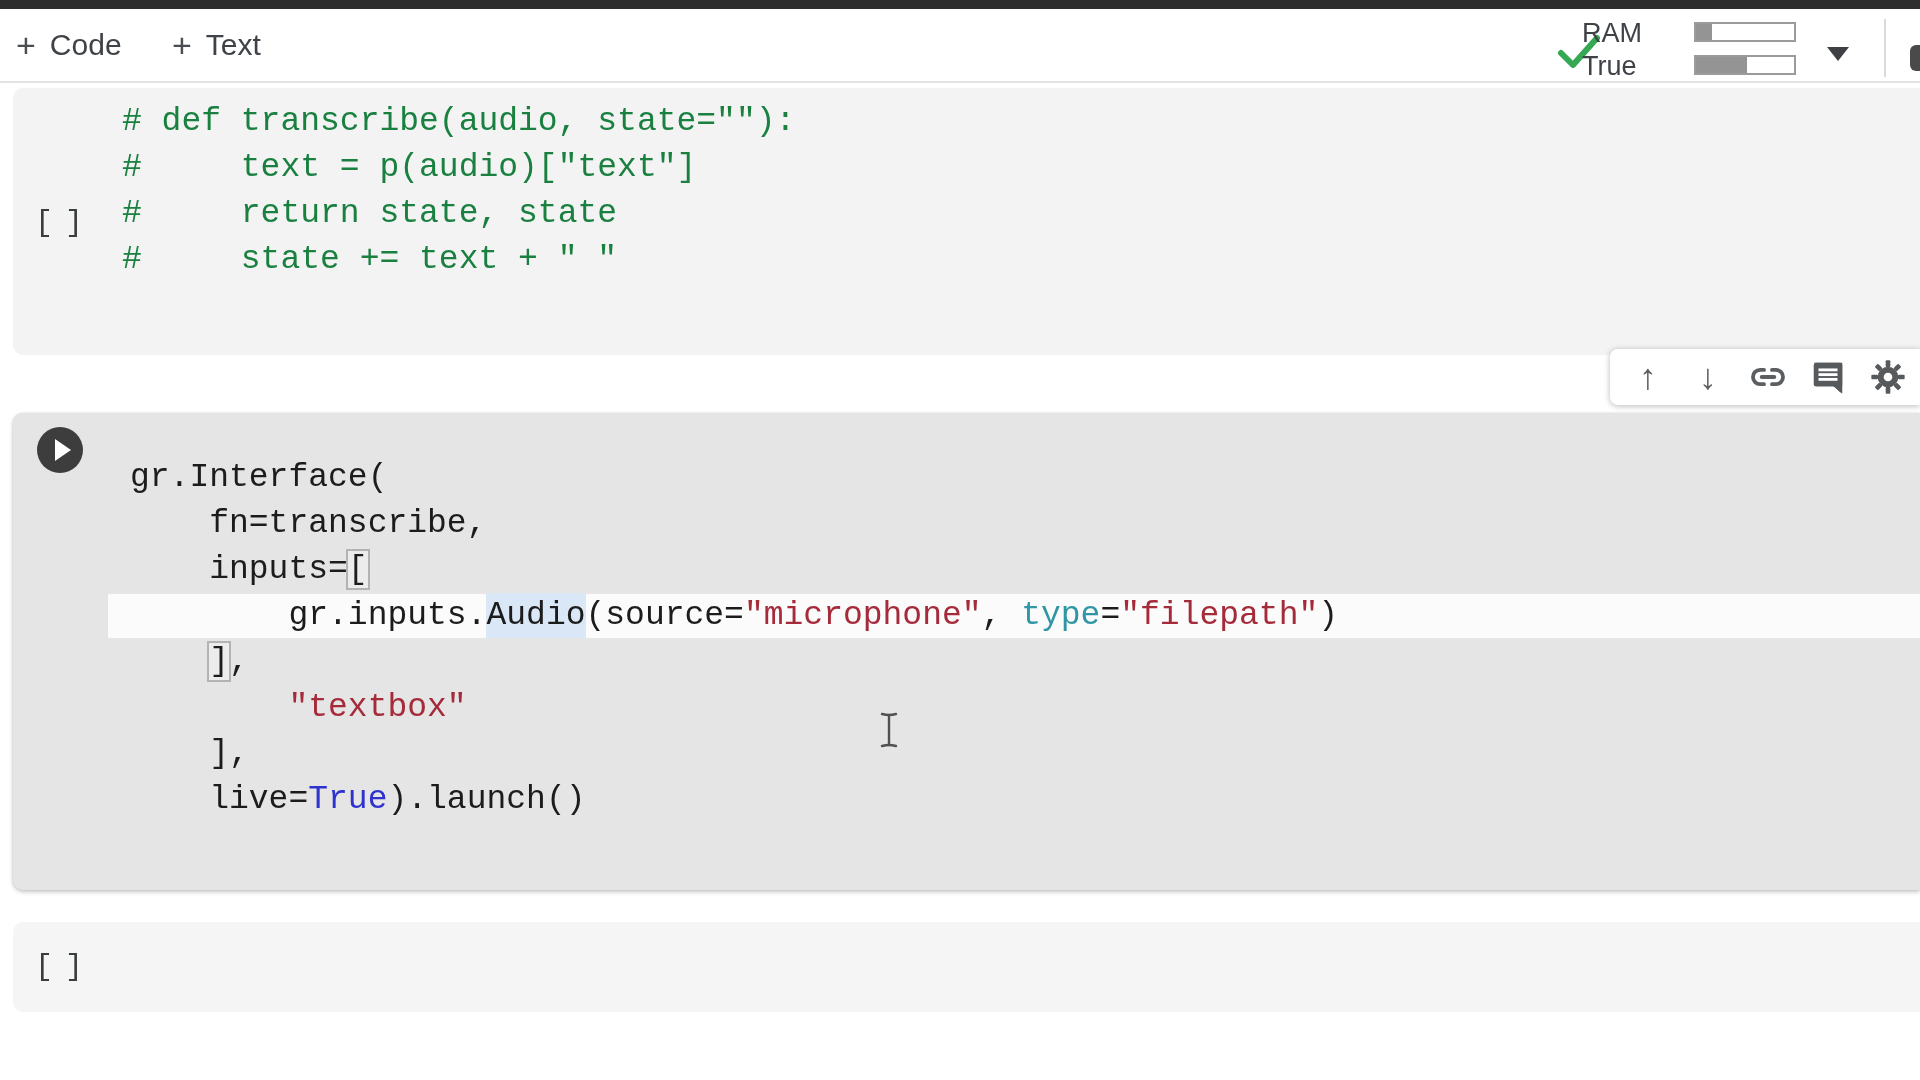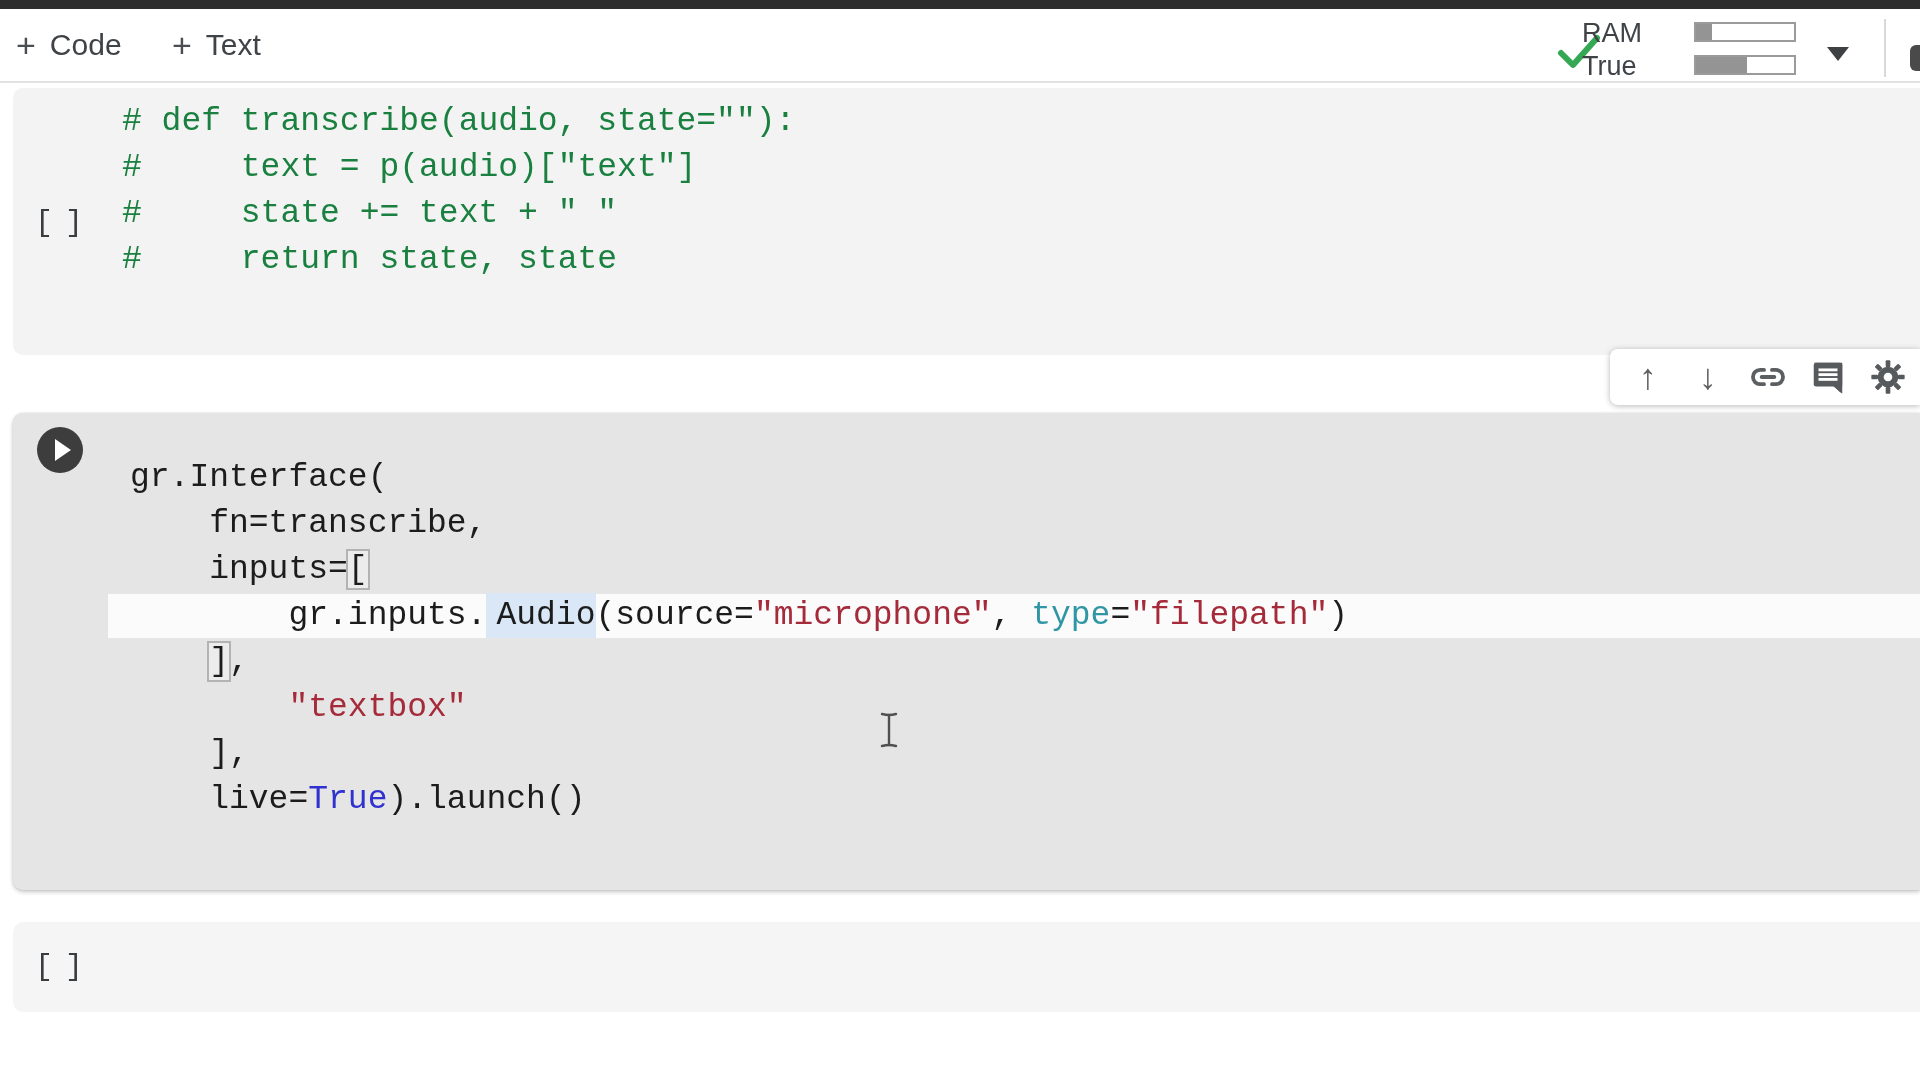--- a/index.html
+++ b/index.html
@@ -63,21 +63,21 @@
   #cell-1 .code-line{padding-left:13px;}
   .code-line.active{background:#fbfbfb;
                     box-shadow:inset 0 1px 0 #e7e7e7,inset 0 -1px 0 #e7e7e7;}
   .tok-comment{color:var(--comment-green,#1a8040);}
   .tok-string{color:var(--string-red,#a52a3a);}
   .tok-keyword{color:var(--keyword-blue,#3032d0);font-family:Liberation Mono, monospace;}
   .tok-builtin{color:var(--builtin-teal,#2f96a5);}
   .tok-bracket-match{background:#ececec;outline:2px solid #b3b3b3;outline-offset:0px;}
   .tok-word-highlight{background:var(--word-highlight,#d9e7f6);
                       box-shadow:0 4px 0 var(--word-highlight,#d9e7f6),
-                                 0 -4px 0 var(--word-highlight,#d9e7f6);padding-left:10px;}
+                                 0 -4px 0 var(--word-highlight,#d9e7f6);}
 
   
   .cell-toolbar{position:absolute;left:1610px;top:349px;width:310px;height:56px;background:#ffffff;
                 border-radius:8px 0 0 8px;box-shadow:0 1px 6px rgba(0,0,0,0.28);
                 display:flex;align-items:center;justify-content:space-between;
                 padding:0 12px 0 18px;box-sizing:border-box;z-index:5;}
   .ct-icon{width:40px;height:40px;display:flex;align-items:center;justify-content:center;
            color:#5c5f62;font-size:36px;cursor:pointer;background:none;border:none;padding:0;}
 
   
@@ -118,22 +118,22 @@
     <div class="caret-down"></div>
     <div class="tb-divider"></div>
     <div class="edge-sliver"></div>
   </div>
 
   <div class="cell" id="cell-1">
     <div class="exec-label">[ ]</div>
     <div class="code-area">
         <div class="code-line"><span class="tok-comment"># def transcribe(audio, state=""):</span></div>
         <div class="code-line"><span class="tok-comment">#     text = p(audio)["text"]</span></div>
+        <div class="code-line"><span class="tok-comment">#     return state, state</span></div>
         <div class="code-line"><span class="tok-comment">#     state += text + " "</span></div>
-        <div class="code-line"><span class="tok-comment">#     return state, state</span></div>
       </div>
   </div>
 
   <div class="cell-toolbar">
     <button class="ct-icon">↑</button>
     <button class="ct-icon">↓</button>
     <button class="ct-icon">
       <svg width="38" height="38" viewBox="0 0 24 24" fill="none" stroke="#5c5f62" stroke-width="2.4" stroke-linecap="round">
         <path d="M9.5 7.5 H7 a4.5 4.5 0 0 0 0 9 h2.5"></path>
         <path d="M14.5 7.5 H17 a4.5 4.5 0 0 1 0 9 h-2.5"></path>

